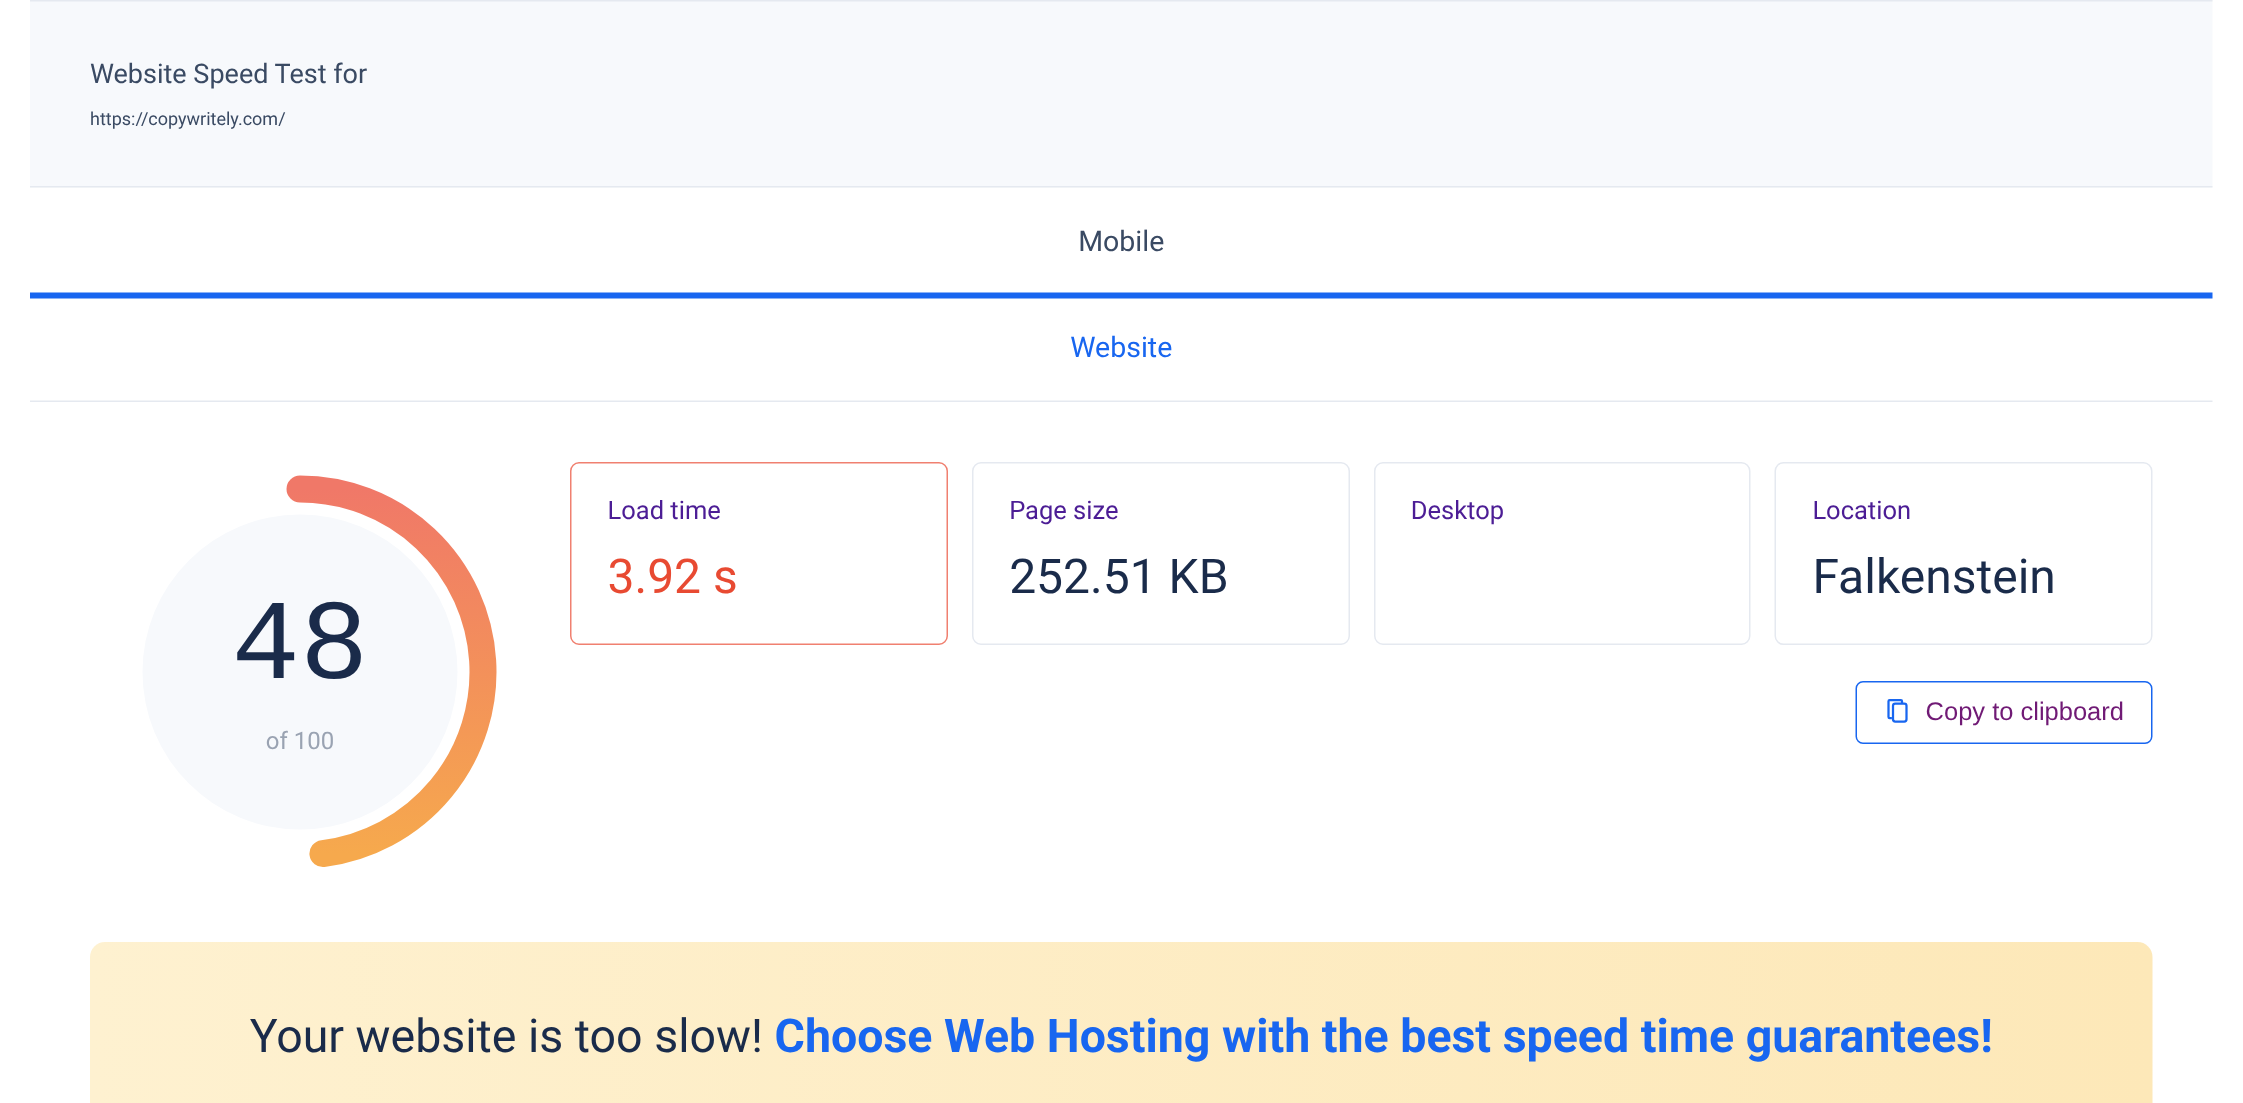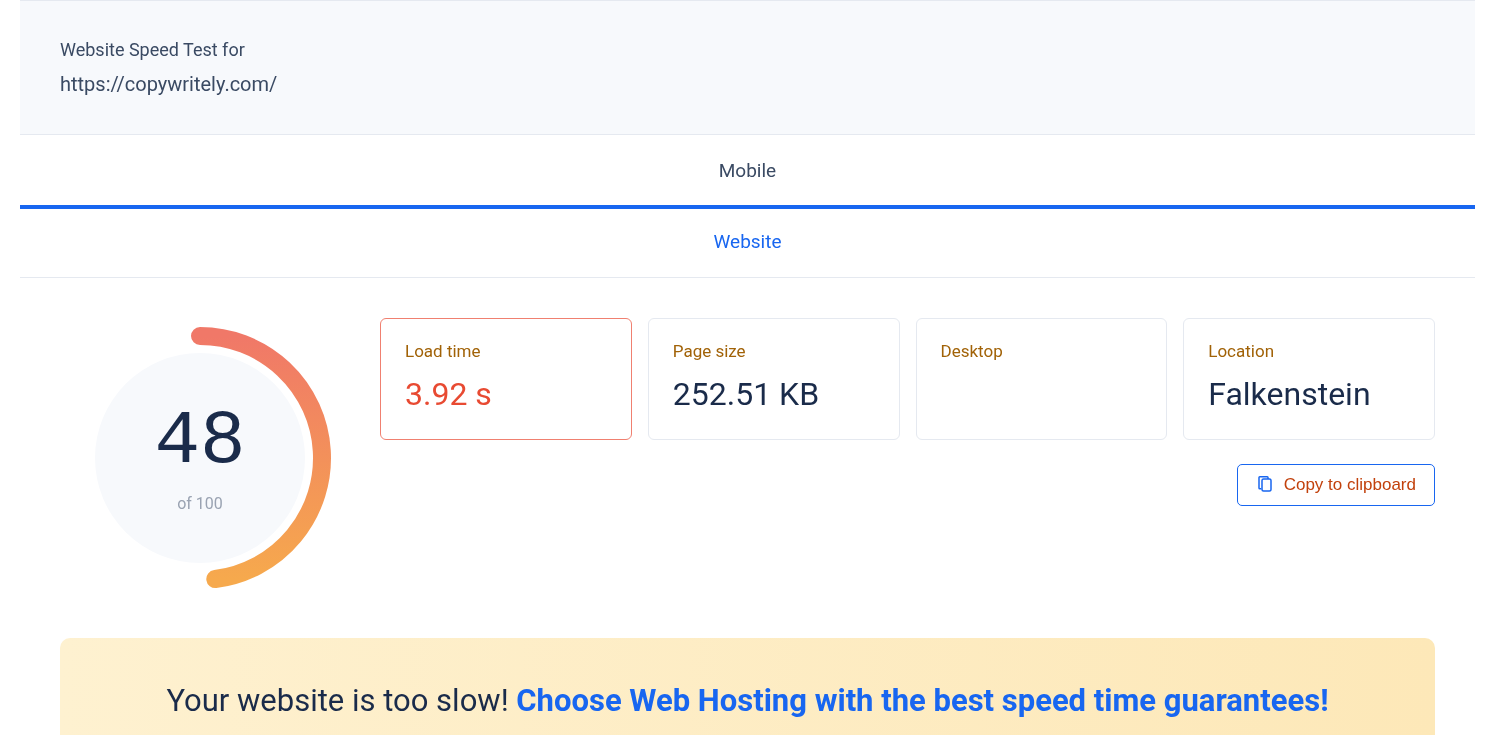--- a/index.html
+++ b/index.html
@@ -23,21 +23,21 @@
       border-top: 1px solid #e5e9f0;
       margin: 0 20px;
     }
     .header-title {
       font-size: 18px;
       color: #3a4a63;
       font-weight: 400;
       margin-bottom: 12px;
     }
     .header-url {
-      font-size: 20px;
+      font-size: 12px;
       color: #3a4a63;
       font-weight: 400;
     }
     .tabs {
       display: flex;
       margin: 0 20px;
       border-bottom: 1px solid #e5e9f0;
       flex-direction: column;
     }
     .tab {
@@ -117,21 +117,21 @@
       flex: 1;
       border: 1px solid #e5e9f0;
       border-radius: 6px;
       padding: 22px 24px 26px 24px;
     }
     .metric-card.warn {
       border: 1px solid #f08070;
     }
     .metric-label {
       font-size: 17px;
-      color: #a16207;
+      color: #4c1d95;
       margin-bottom: 14px;
     }
     .metric-value {
       font-size: 32px;
       color: #1a2b4a;
       font-weight: 400;
     }
     .metric-card.warn .metric-value {
       color: #e84a32;
     }
@@ -140,21 +140,21 @@
       justify-content: flex-end;
       margin-top: 24px;
     }
     .copy-btn {
       display: flex;
       align-items: center;
       gap: 10px;
       border: 1px solid #1866f0;
       border-radius: 5px;
       background: #fff;
-      color: #c2410c;
+      color: #701a75;
       padding: 10px 18px;
       font-size: 17px;
       cursor: pointer;
     }
     .copy-icon {
       width: 18px;
       height: 18px;
     }
     .banner {
       margin: 30px 60px 20px 60px;

